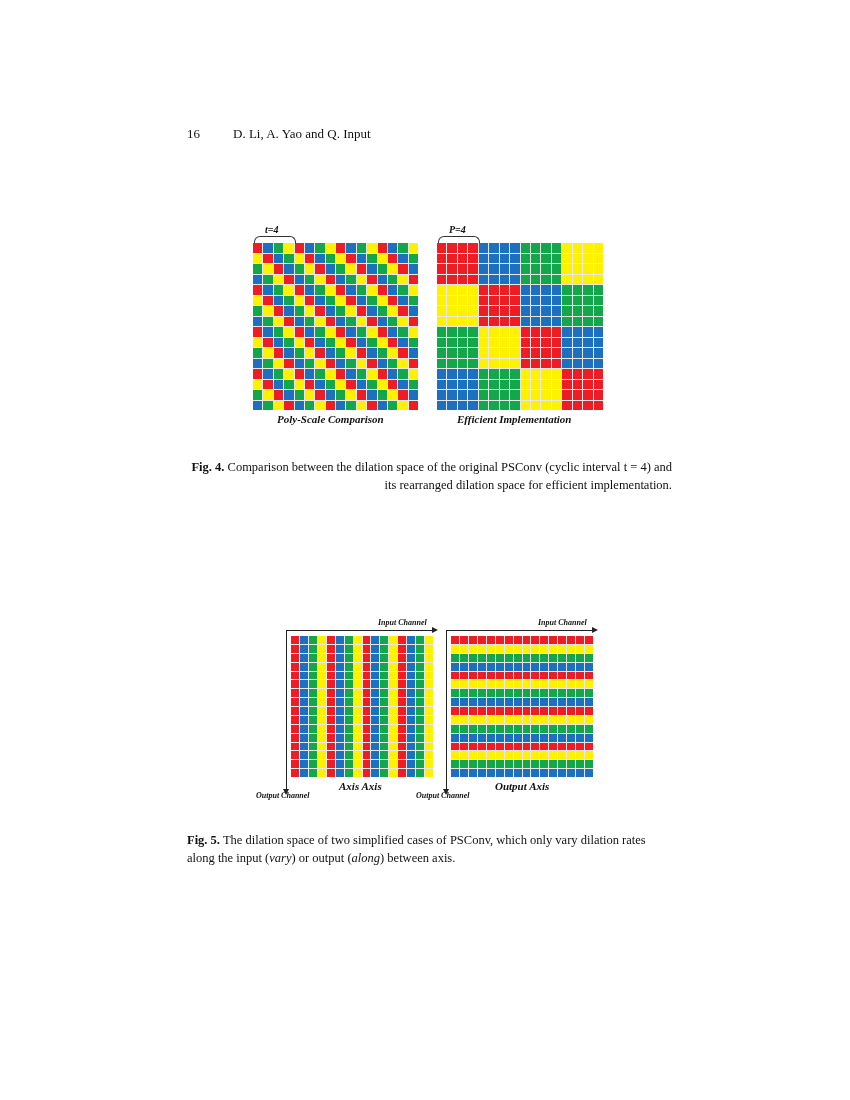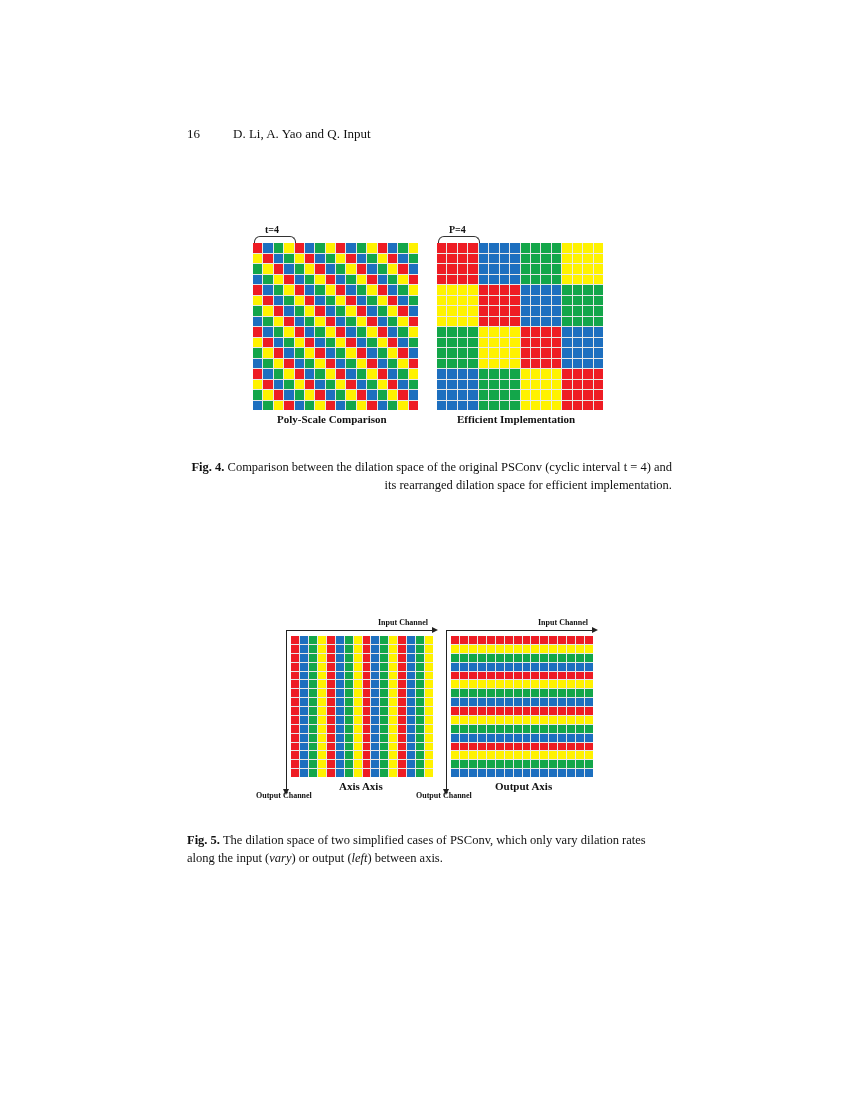--- a/index.html
+++ b/index.html
@@ -2,21 +2,21 @@
 <html><head>
 <meta charset="utf-8">
 <style>
   html, body { margin:0; padding:0; background:#fff; }
   body { width:850px; height:1100px; position:relative; overflow:hidden; font-family:"DejaVu Serif", serif; color:#111; }
   .abs { position:absolute; }
   .header { top:126px; left:187px; font-size:13px; font-family:"Liberation Serif", serif; }
   .header .pn { display:inline-block; width:46px; }
   .grid { position:absolute; display:grid; background:#e8e8e8; gap:1px; }
   .grid .c { width:100%; height:100%; }
-  .lbl { font-family:"Liberation Serif", serif; font-weight:bold; font-size:11px; position:absolute; white-space:nowrap; }
+  .lbl { font-family:"Liberation Serif", serif; font-weight:bold; font-size:11px; position:absolute; white-space:nowrap;font-style:italic; }
   .sm { font-size:8px; }
   .brace { position:absolute; border:1px solid #333; border-bottom:none; border-radius:6px 6px 0 0; height:6px; }
   .caption { position:absolute; left:187px; width:485px; font-family:"Liberation Serif", serif; font-size:12.5px; line-height:18px; }
   .caption b { font-weight:bold; }
   .hline { position:absolute; height:1px; background:#222; }
   .vline { position:absolute; width:1px; background:#222; }
   .arr-r { position:absolute; width:0; height:0; border-top:3px solid transparent; border-bottom:3px solid transparent; border-left:6px solid #222; }
   .arr-d { position:absolute; width:0; height:0; border-left:3px solid transparent; border-right:3px solid transparent; border-top:6px solid #222; }
 </style>
 </head>
@@ -1083,15 +1083,15 @@
       <div class="c" style="background: rgb(29, 111, 191);"></div>
       <div class="c" style="background: rgb(29, 111, 191);"></div>
       <div class="c" style="background: rgb(29, 111, 191);"></div>
       <div class="c" style="background: rgb(29, 111, 191);"></div>
       <div class="c" style="background: rgb(29, 111, 191);"></div>
     </div>
   <div class="lbl" style="left:495px;top:780px;">Output Axis</div>
   <div class="lbl sm" style="left:416px;top:791px;">Output Channel</div>
 
   <div class="caption" style="top:831px;">
-    <b>Fig. 5.</b> <span>The dilation space of two simplified cases of PSConv, which only vary dilation rates along the input (</span><i>vary</i><span>) or output (</span><i>left</i><span>) between axis.</span>
+    <b>Fig. 5.</b> <span>The dilation space of two simplified cases of PSConv, which only vary dilation rates along the input (</span><i>vary</i><span>) or output (</span><i>along</i><span>) between axis.</span>
   </div>
 </div>
 
 </body></html>

